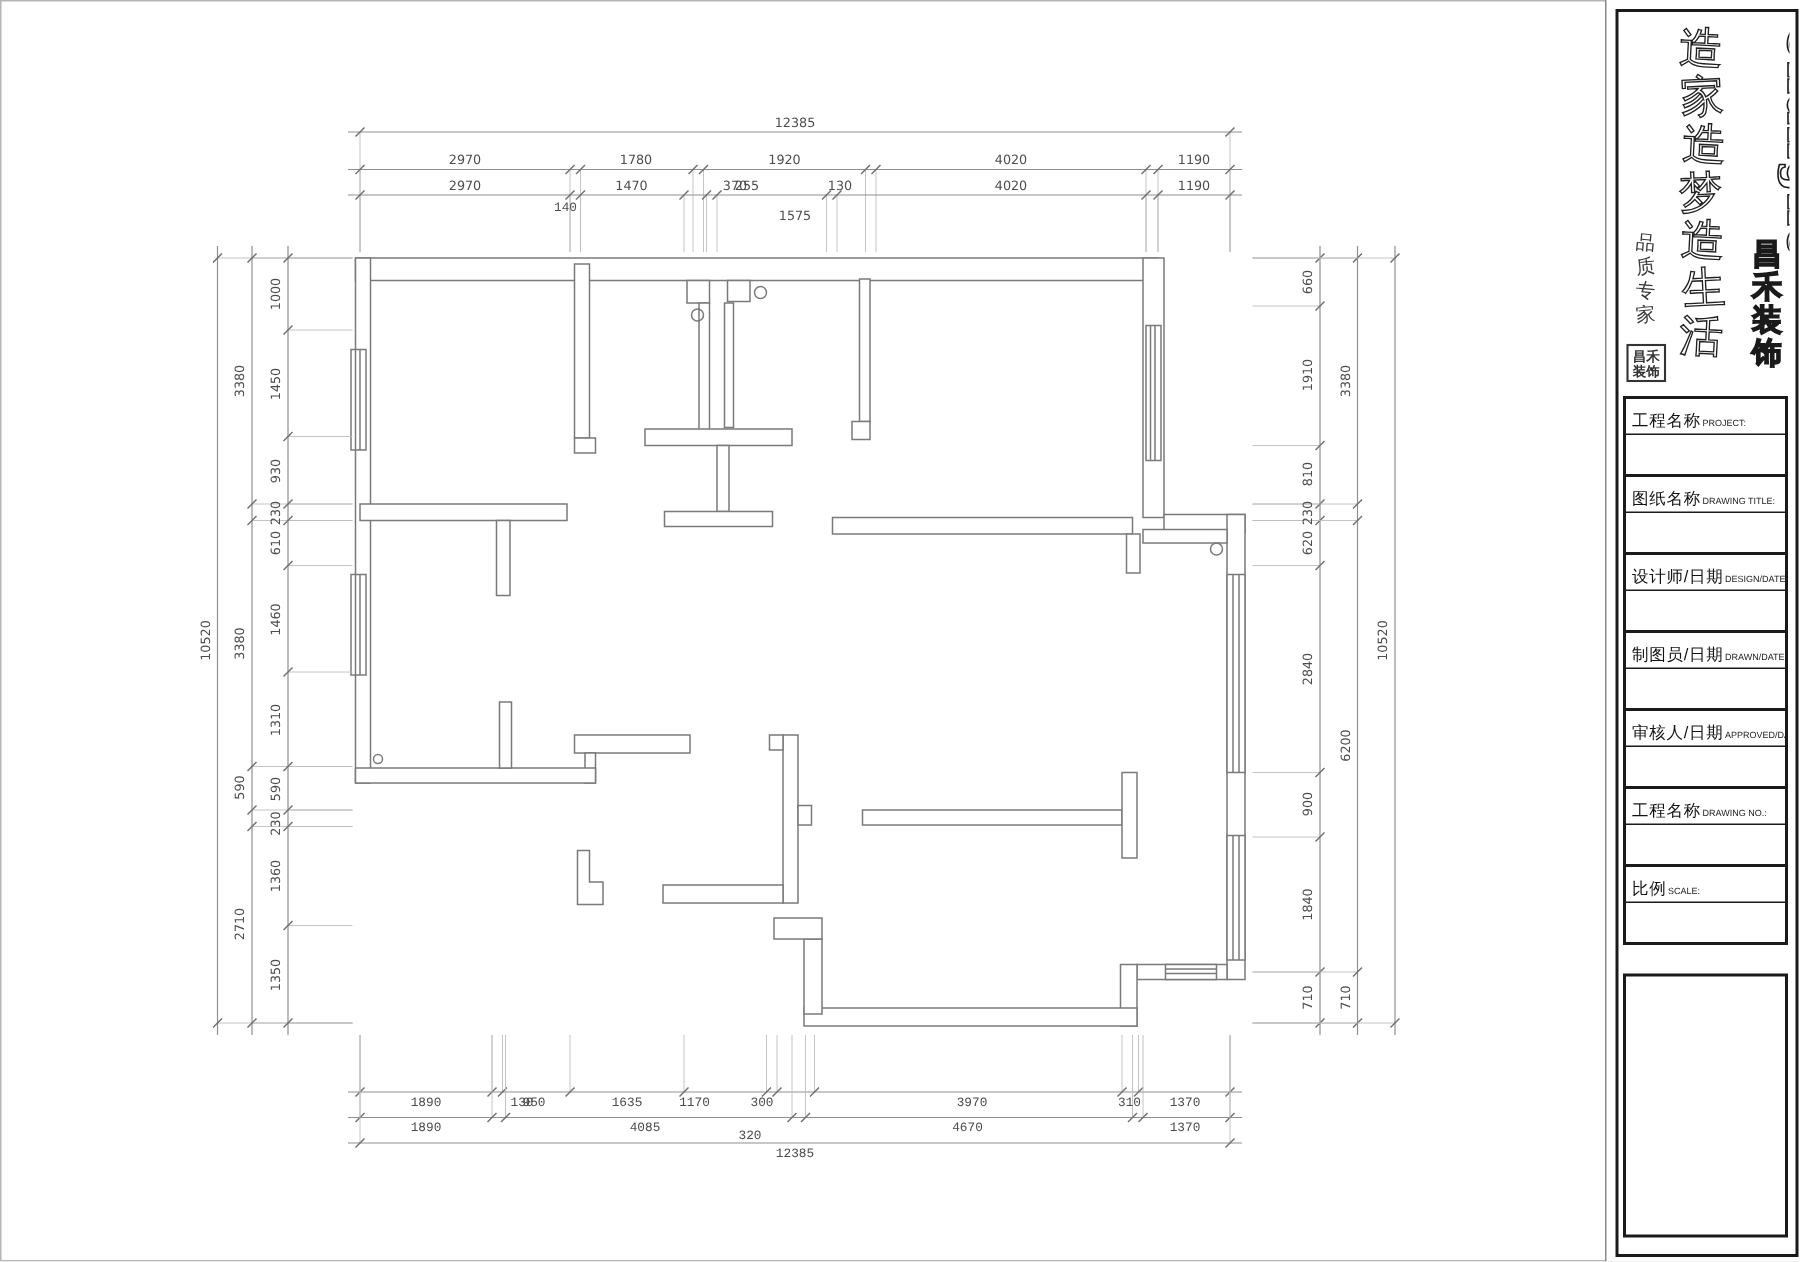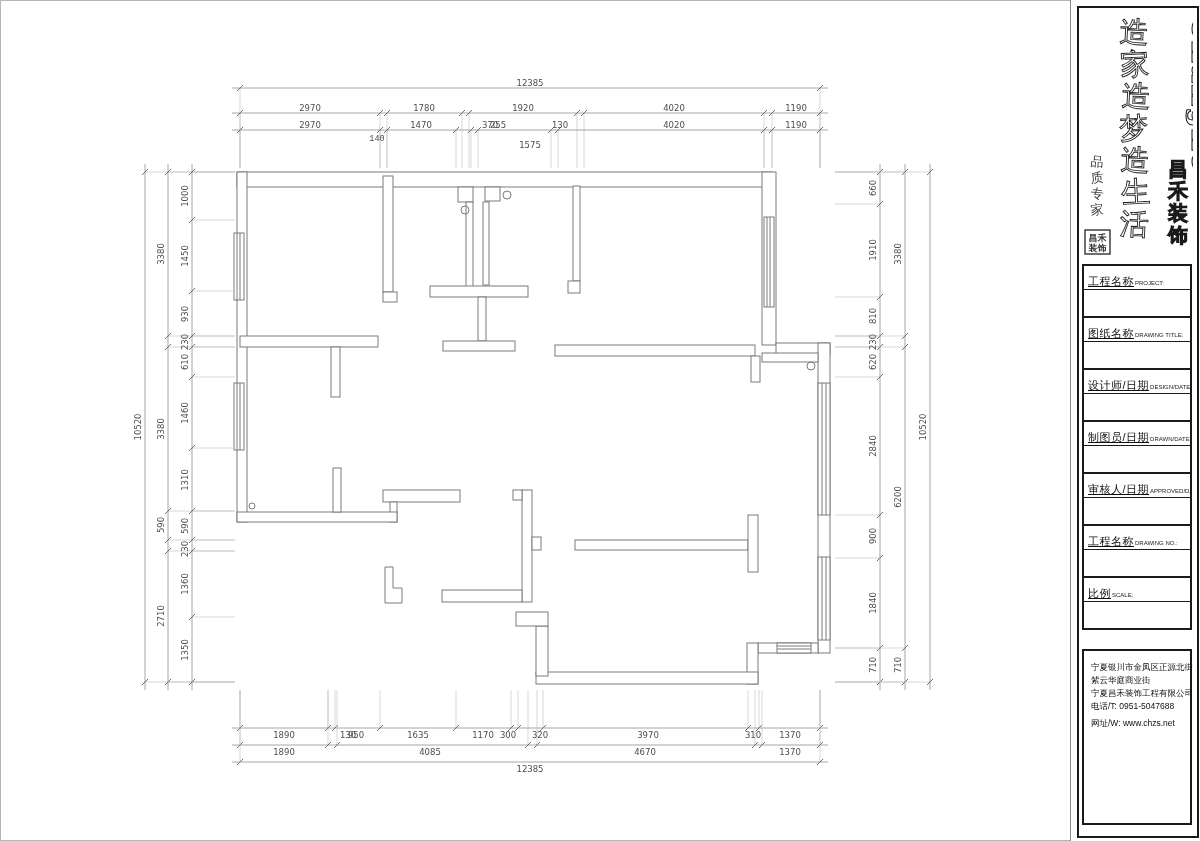--- a/index.html
+++ b/index.html
@@ -7,29 +7,29 @@
     width:1200px;height:841px;position:relative;background:#fff;
     font-family:"Liberation Sans",sans-serif;overflow:hidden;
   }
   .sheet-border{position:absolute;inset:0;border:1px solid #b5b5b5;pointer-events:none;}
   #plan-svg,#dim-svg{position:absolute;left:0;top:0;}
   .dim-label{
     position:absolute;font-family:"DejaVu Sans",sans-serif;font-size:8.5px;
     color:#4d4d4d;white-space:nowrap;line-height:1;
   }
   .dim-label.h-top{transform:translate(-50%,-100%);}
-  .dim-label.h-bot{transform:translate(-50%,15%);}
+  .dim-label.h-bot{transform:translate(-50%,15%);font-family:Liberation Mono, monospace;}
   .dim-label.vert{transform:translate(-50%,-50%) rotate(-90deg);}
   
   .panel{position:absolute;left:1070px;top:0;width:130px;height:841px;background:#fff;border-left:1px solid #8a8a8a;}
   .panel-frame{position:absolute;left:6px;top:6px;width:118px;height:828px;border:2px solid #1a1a1a;}
   #logo-svg{position:absolute;left:0;top:0;}
   .tblock{position:absolute;left:3px;top:256px;width:106px;border:2px solid #1a1a1a;background:#fff;}
   .tb-label{border-bottom:1px solid #1a1a1a;padding:5px 3px 3px 4px;height:15px;white-space:nowrap;overflow:hidden;}
-  .tb-label .cn{font-size:11px;color:#111;letter-spacing:0.5px;text-decoration:underline;}
+  .tb-label .cn{font-size:11px;color:#111;letter-spacing:0.5px;}
   .tb-label .en{font-size:6px;color:#222;margin-left:1px;}
   .tb-empty{height:26px;border-bottom:2px solid #1a1a1a;}
   .tb-empty:last-child{border-bottom:none;}
   .iblock{position:absolute;left:3px;top:641px;width:106px;height:172px;border:2px solid #1a1a1a;background:#fff;}
   .addr{padding:10px 5px 6px 7px;}
   .addr-line{font-size:8.5px;color:#111;line-height:13px;white-space:nowrap;}
   .addr-line.gap{margin-top:4px;}
   .notes{border-top:2px solid #1a1a1a;padding:8px 4px 4px 7px;}
   .note-cn{font-size:8.5px;color:#111;line-height:10px;white-space:nowrap;}
   .note-en{font-size:5px;color:#222;line-height:7px;margin-bottom:7px;white-space:nowrap;transform-origin:left top;}
@@ -338,22 +338,22 @@
     <span class="dim-label vert" style="left: 873px; top: 603px;">1840</span>
     <span class="dim-label vert" style="left: 873px; top: 665px;">710</span>
     <span class="dim-label vert" style="left: 898px; top: 254px;">3380</span>
     <span class="dim-label vert" style="left: 898px; top: 497px;">6200</span>
     <span class="dim-label vert" style="left: 898px; top: 665px;">710</span>
     <span class="dim-label vert" style="left: 923px; top: 427px;">10520</span>
     <span class="dim-label h-bot" style="left: 284px; top: 730px;">1890</span>
     <span class="dim-label h-bot" style="left: 348px; top: 730px;">130</span>
     <span class="dim-label h-bot" style="left: 356px; top: 730px;">950</span>
     <span class="dim-label h-bot" style="left: 418px; top: 730px;">1635</span>
-    <span class="dim-label h-bot" style="left: 483px; top: 730px;">1170</span>
-    <span class="dim-label h-bot" style="left: 500px; top: 730px; margin-left: 40px;">320</span>
+    <span class="dim-label h-bot" style="left: 463px; top: 730px;">1170</span>
+    <span class="dim-label h-bot" style="left: 500px; top: 752px;">320</span>
     <span class="dim-label h-bot" style="left: 508px; top: 730px;">300</span>
     <span class="dim-label h-bot" style="left: 648px; top: 730px;">3970</span>
     <span class="dim-label h-bot" style="left: 753px; top: 730px;">310</span>
     <span class="dim-label h-bot" style="left: 790px; top: 730px;">1370</span>
     <span class="dim-label h-bot" style="left: 284px; top: 747px;">1890</span>
     <span class="dim-label h-bot" style="left: 430px; top: 747px;">4085</span>
     <span class="dim-label h-bot" style="left: 645px; top: 747px;">4670</span>
     <span class="dim-label h-bot" style="left: 790px; top: 747px;">1370</span>
     <span class="dim-label h-bot" style="left: 530px; top: 764px;">12385</span>
   </div>
@@ -393,22 +393,15 @@
         <div class="tb-label"><span class="cn">制图员/日期</span><span class="en">DRAWN/DATE:</span></div>
         <div class="tb-empty"></div>
         <div class="tb-label"><span class="cn">审核人/日期</span><span class="en">APPROVED/DATE:</span></div>
         <div class="tb-empty"></div>
         <div class="tb-label"><span class="cn">工程名称</span><span class="en">DRAWING NO.:</span></div>
         <div class="tb-empty"></div>
         <div class="tb-label"><span class="cn">比例</span><span class="en">SCALE:</span></div>
         <div class="tb-empty"></div>
       </div>
     <div class="iblock">
-      <div class="addr" id="addr">
-          <div class="addr-line">宁夏银川市金凤区正源北街</div>
-          <div class="addr-line">紫云华庭商业街</div>
-          <div class="addr-line">宁夏昌禾装饰工程有限公司</div>
-          <div class="addr-line">电话/T: 0951-5047688</div>
-          <div class="addr-line gap">网址/W: www.chzs.net</div>
-        </div>
     </div>
   </div>
 </div>
 
 </body></html>

